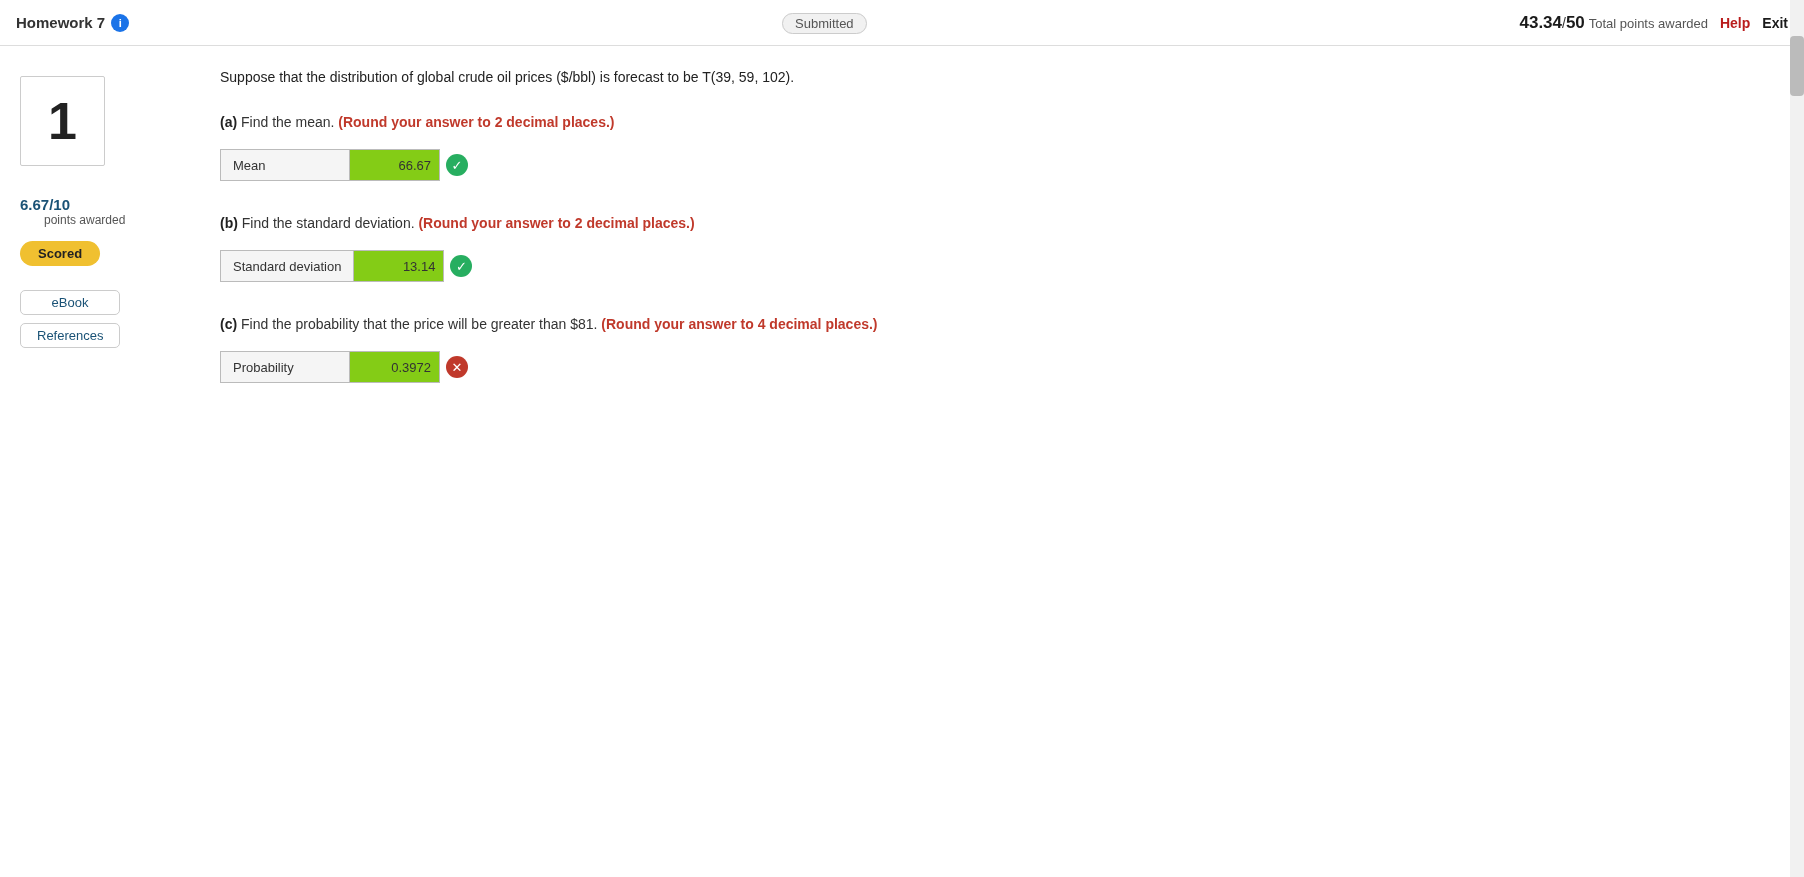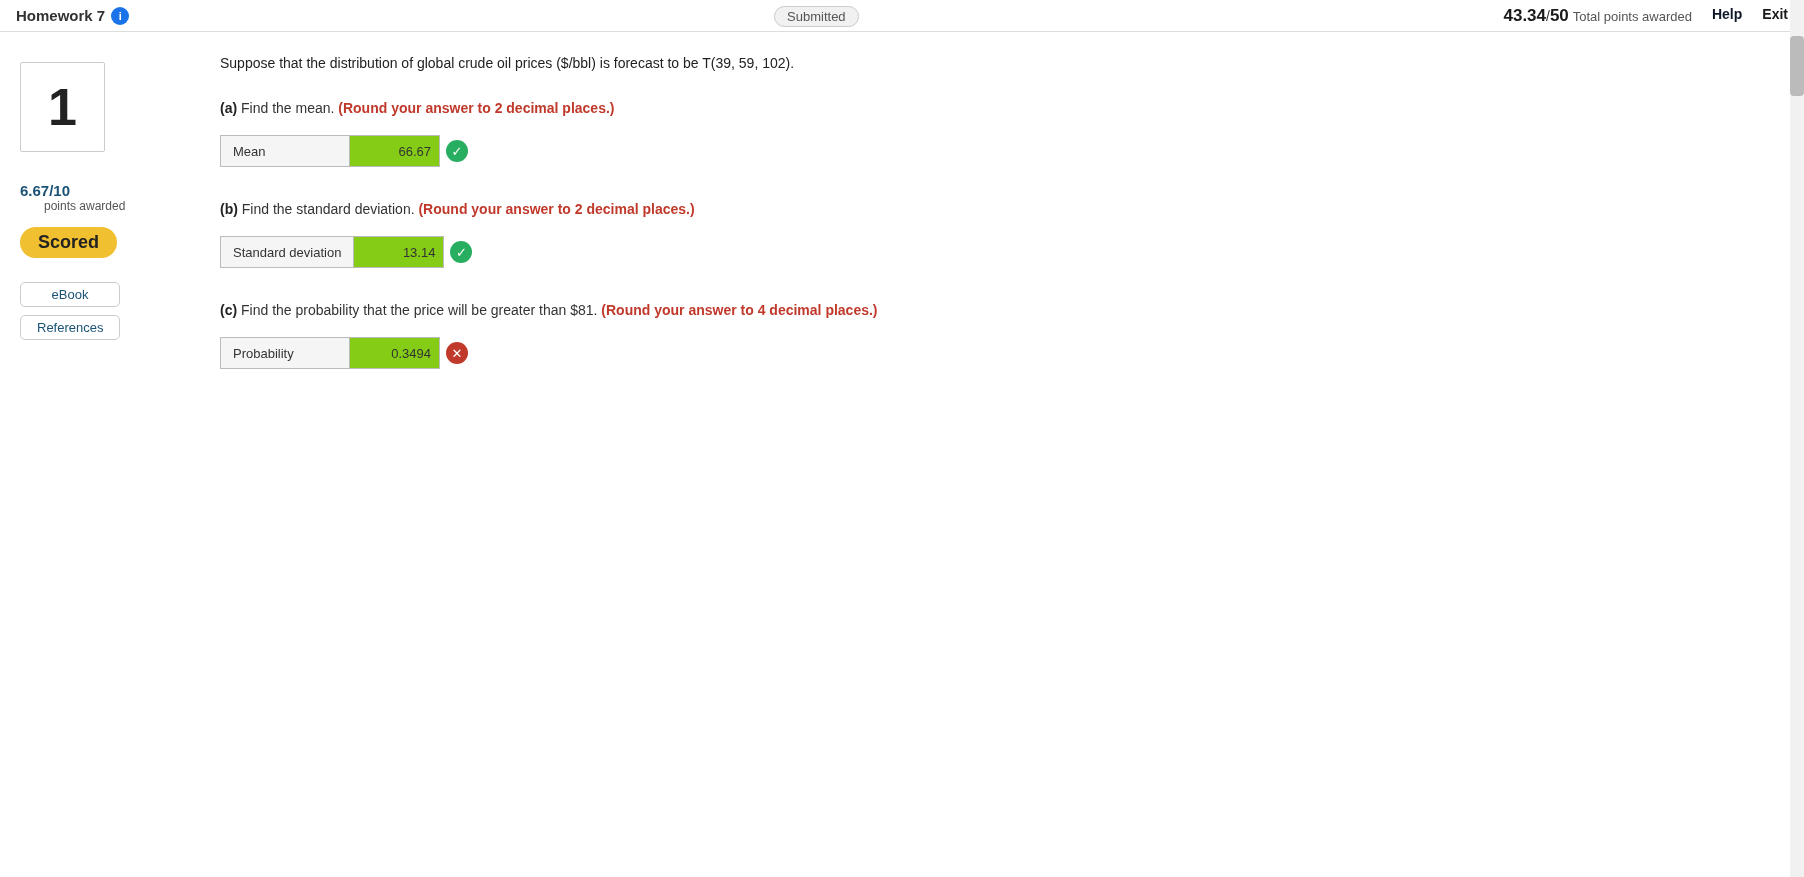--- a/index.html
+++ b/index.html
@@ -12,21 +12,21 @@
     }
 
     
     .header {
       display: flex;
       align-items: center;
       justify-content: space-between;
       padding: 6px 16px;
       border-bottom: 1px solid #ddd;
       background: #fff;
-      height: 32px;
+      height: 46px;
     }
     .header-left {
       display: flex;
       align-items: center;
       gap: 6px;
     }
     .header-title {
       font-size: 15px;
       font-weight: 600;
       color: #333;
@@ -47,33 +47,34 @@
     .submitted-badge {
       background: #f1f1f1;
       border: 1px solid #ccc;
       border-radius: 12px;
       padding: 2px 12px;
       font-size: 13px;
       color: #555;
     }
     .header-right {
       display: flex;
-      gap: 20px;
+      align-items: center;
+      gap: 12px;
     }
     .points-score {
       font-weight: bold;
       font-size: 17px;
       color: #1a1a1a;
     }
     .points-total {
       color: #555;
       font-size: 13px;
     }
     .help-link {
-      color: #0f172a;
+      color: #b91c1c;
       font-weight: bold;
       font-size: 14px;
       cursor: pointer;
       text-decoration: none;
     }
     .exit-link {
       color: #1a1a1a;
       font-weight: bold;
       font-size: 14px;
       cursor: pointer;
@@ -125,21 +126,21 @@
       font-size: 12px;
       color: #555;
       padding-left: 24px;
     }
 
     .scored-badge {
       background: #f0c030;
       color: #222;
       border-radius: 20px;
       padding: 5px 18px;
-      font-size: 18px;
+      font-size: 13px;
       font-weight: 600;
       margin-top: 10px;
       margin-bottom: 24px;
       display: inline-block;
     }
 
     .resource-btn {
       display: block;
       border: 1px solid #ccc;
       border-radius: 5px;
@@ -323,21 +324,21 @@
     </div>
 
     <div class="part-section">
       <div class="part-question">
         <span class="part-label">(c)</span>
         <span> </span><span>Find the probability that the price will be greater than $81.</span>
         <span> </span><span class="instruction-red">(Round your answer to 4 decimal places.)</span>
       </div>
       <div class="answer-row">
         <div class="answer-label">Probability</div>
-        <div class="answer-input">0.3494</div>
+        <div class="answer-input">0.3972</div>
         <div class="check-icon check-wrong">
           <span>✕</span>
         </div>
       </div>
     </div>
   </div>
 </div>
 
 <div class="scrollbar-area">
   <div class="scrollbar-thumb"></div>

